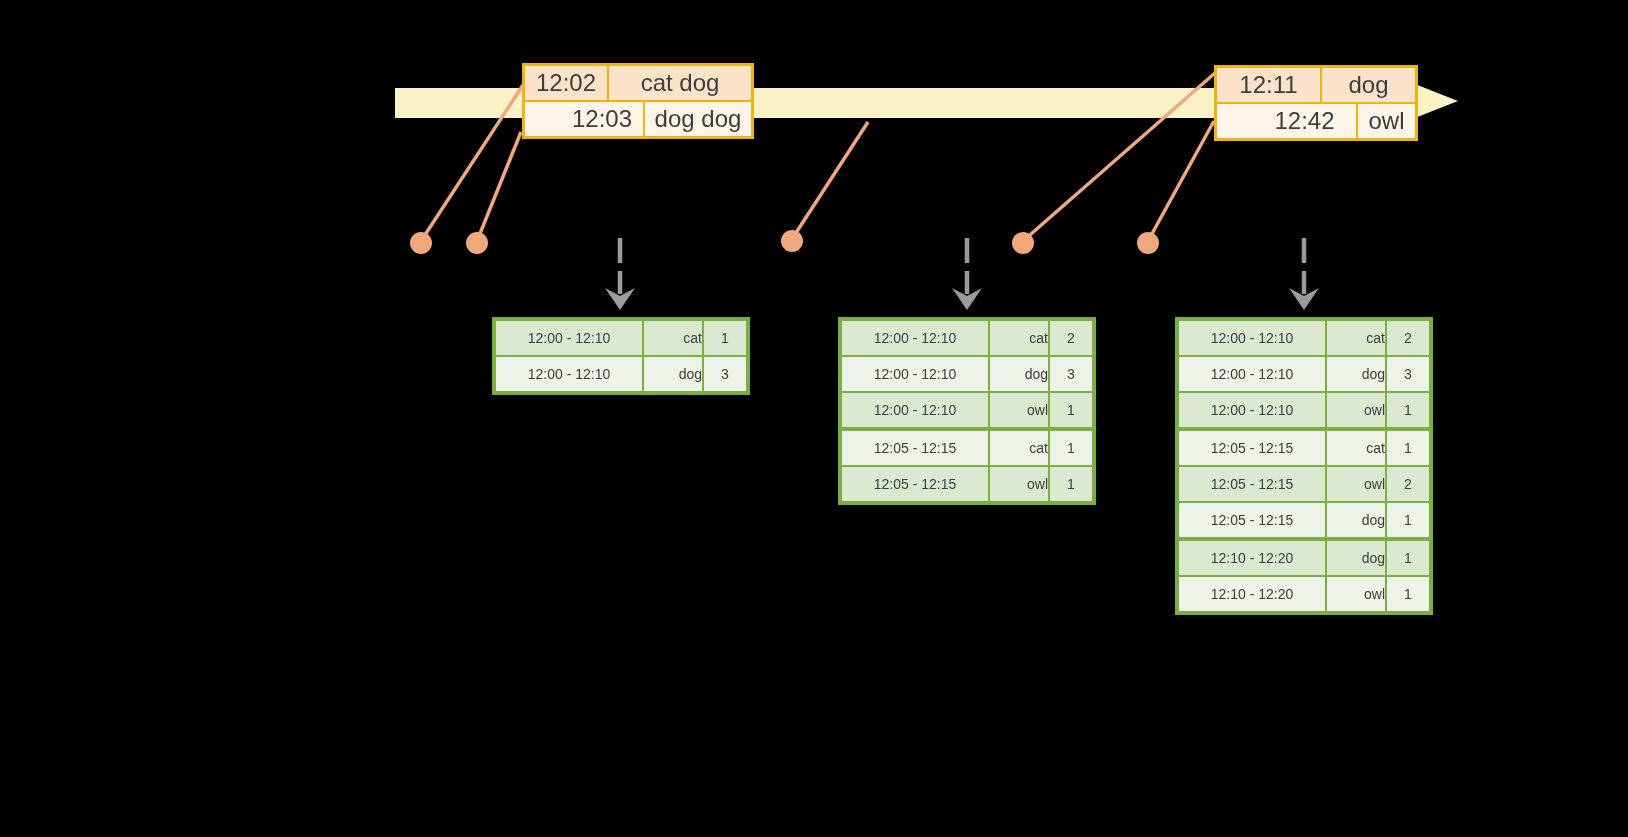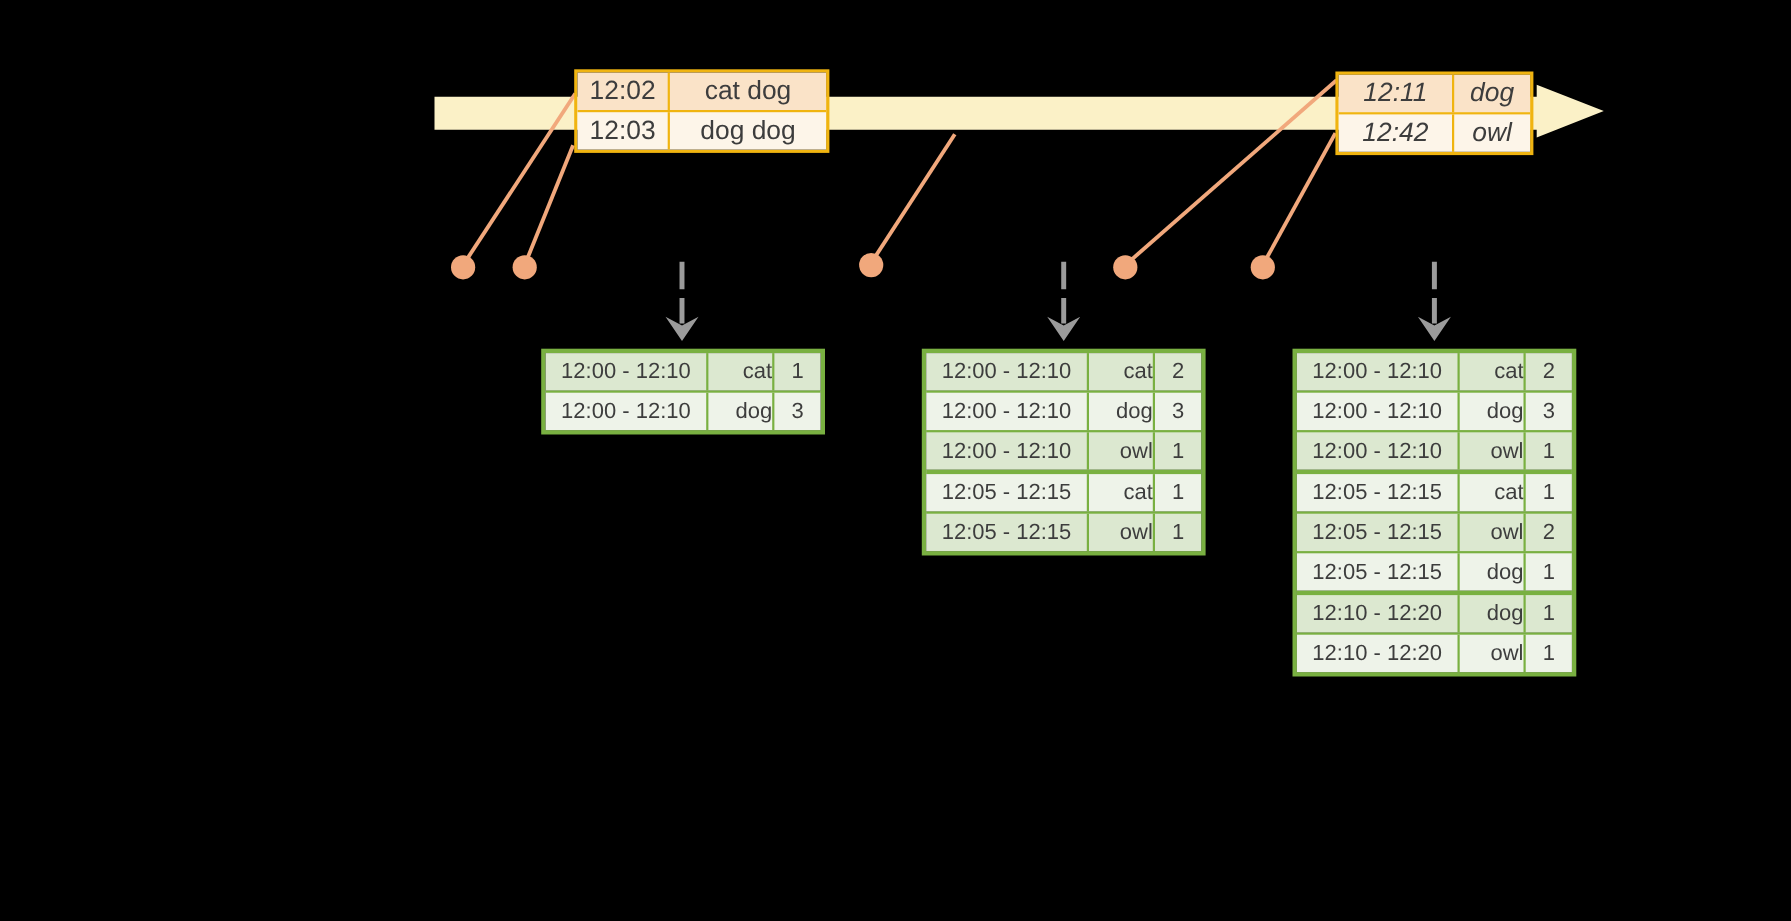--- a/index.html
+++ b/index.html
@@ -18,21 +18,21 @@
   .dash{stroke:var(--dashed-arrow,#9B9B9B);stroke-width:4.5;stroke-dasharray:25 8;fill:none;}
   .chev{fill:var(--dashed-arrow,#9B9B9B);}
 
   
   .etable{
     position:absolute;
     border:3px solid var(--event-border,#F0B410);
     box-sizing:border-box;
   }
   .etable .row{display:flex;height:34px;line-height:34px;}
-  .etable .row + .row{border-top:2px solid var(--event-border,#F0B410);}
+  .etable .row + .row{border-top:2px solid var(--event-border,#F0B410);padding-left:36px;}
   .etable .row:nth-child(odd){background:var(--event-row-odd,#FAE3C8);}
   .etable .row:nth-child(even){background:var(--event-row-even,#FDF5E9);}
   .etable .cell{
     text-align:center;font-size:24px;
     color:var(--text,#3d3d3d);
   }
   .etable .t-time{width:82px;}
   .etable .t-words{flex:1;border-left:2px solid var(--event-border,#F0B410);}
   .etable.et3 .t-time{width:103px;}
 
@@ -42,21 +42,21 @@
     border:4px solid var(--result-border,#79B041);
     box-sizing:border-box;
     width:258px;
   }
   .gtable .row{display:flex;height:34px;line-height:34px;}
   .gtable .row + .row{border-top:2px solid var(--result-border,#79B041);}
   .gtable .row.group-start{border-top-width:4px;}
   .gtable .row:nth-child(odd){background:var(--result-row-odd,#DCE8D0);}
   .gtable .row:nth-child(even){background:var(--result-row-even,#EEF3E9);}
   .gtable .cell{
-    text-align:center;font-size:20px;
+    text-align:center;font-size:14px;
     color:var(--text,#3d3d3d);
   }
   .gtable .g-window{width:146px;}
   .gtable .g-word{width:58px;border-left:2px solid var(--result-border,#79B041);text-align:right;}
   .gtable .g-count{flex:1;border-left:2px solid var(--result-border,#79B041);}
 </style>
 </head>
 <body>
 
 <div class="canvas">
@@ -96,21 +96,21 @@
       <div class="cell t-time">12:02</div>
       <div class="cell t-words">cat dog</div>
     </div>
     <div class="row">
       <div class="cell t-time">12:03</div>
       <div class="cell t-words">dog dog</div>
     </div>
   </div>
 
 
-  <div class="etable et3" style="left:1214px;top:65px;width:180px;font-style:italic;">
+  <div class="etable et3" style="left:1214px;top:65px;width:204px;">
     <div class="row">
       <div class="cell t-time">12:11</div>
       <div class="cell t-words">dog</div>
     </div>
     <div class="row">
       <div class="cell t-time">12:42</div>
       <div class="cell t-words">owl</div>
     </div>
   </div>
 

